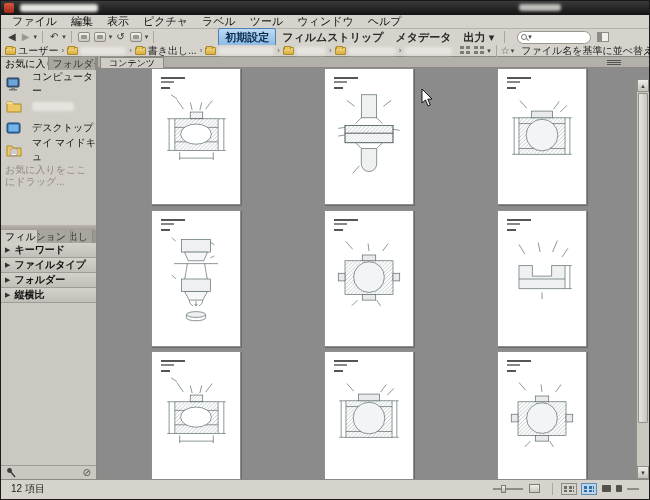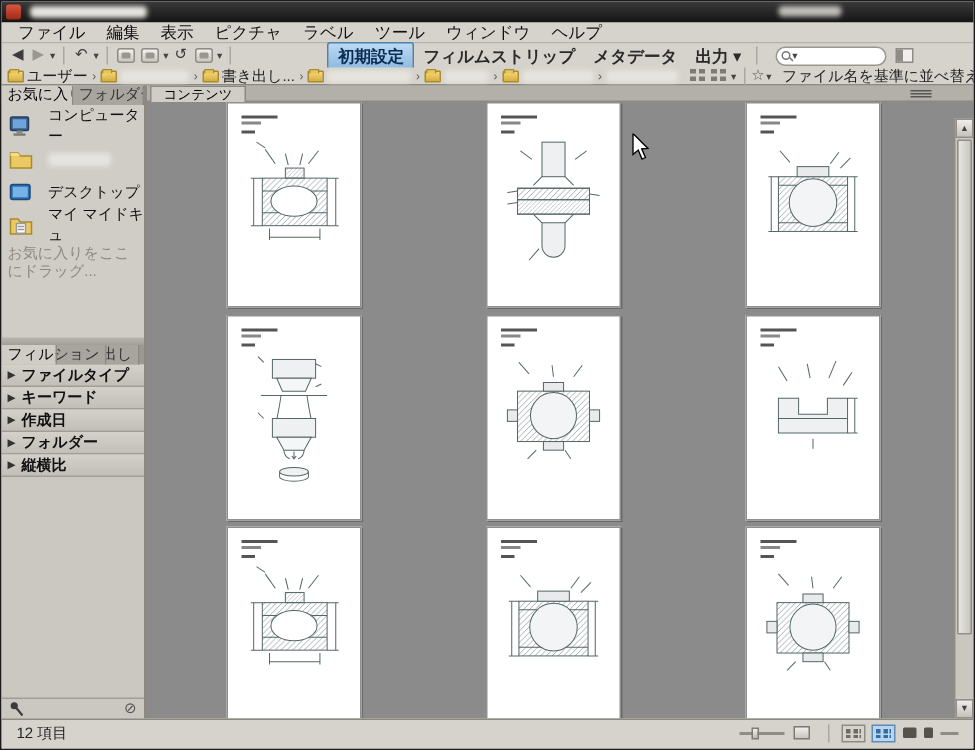--- a/index.html
+++ b/index.html
@@ -309,29 +309,25 @@
       <div class="h-split"></div>
       <div class="filter-panel">
         <div class="panel-tabs">
             <span class="ptab active" style="width: 37px;">フィルター</span>
             <span class="ptab clip-end" style="width: 33px;">コレクション</span>
             <span class="ptab clip-end" style="width: 22px;">書き出し</span>
           </div>
         <div id="filter-sections">
             <div class="filt-row">
               <span class="tri">▶</span>
-              <span>ファイルタイプ</span>
+              <span>キーワード</span>
             </div>
             <div class="filt-row">
               <span class="tri">▶</span>
-              <span>キーワード</span>
-            </div>
-            <div class="filt-row">
-              <span class="tri">▶</span>
-              <span>作成日</span>
+              <span>ファイルタイプ</span>
             </div>
             <div class="filt-row">
               <span class="tri">▶</span>
               <span>フォルダー</span>
             </div>
             <div class="filt-row">
               <span class="tri">▶</span>
               <span>縦横比</span>
             </div>
           </div>

